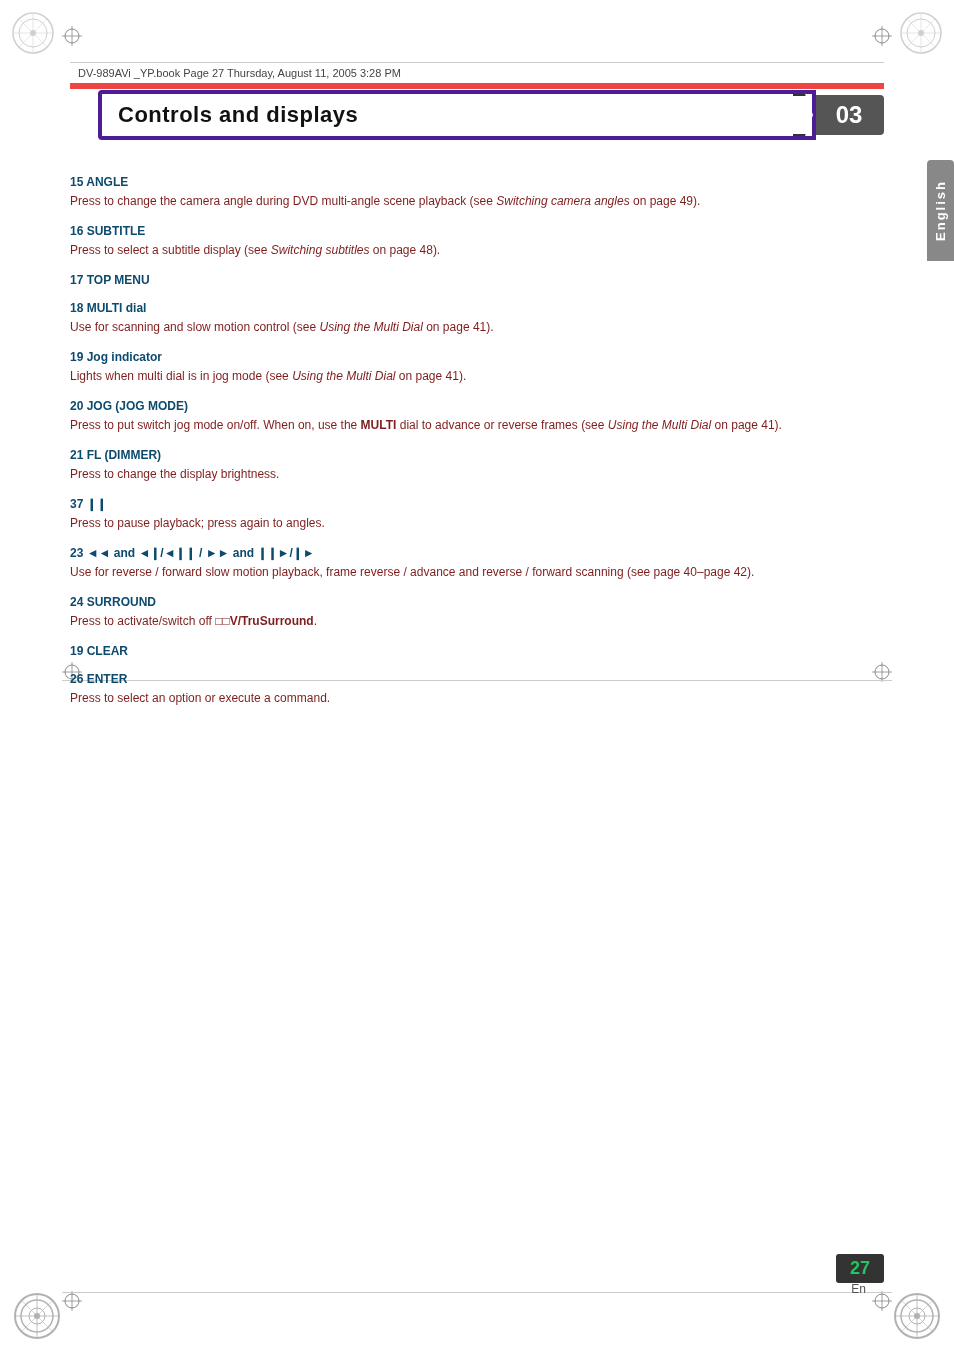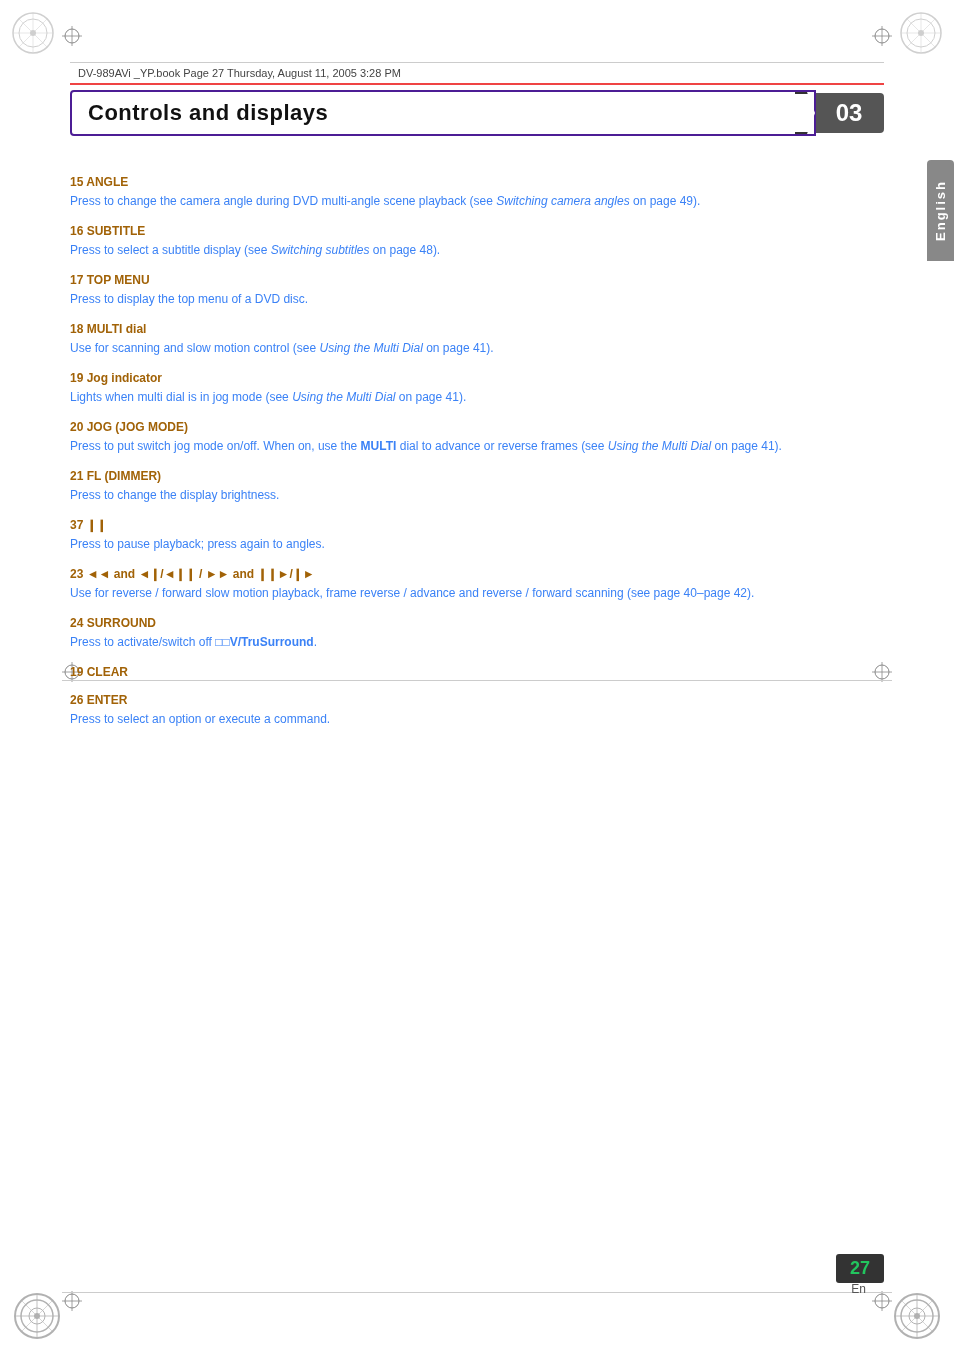--- a/index.html
+++ b/index.html
@@ -19,42 +19,43 @@
     .top-meta {
       position: absolute;
       top: 62px;
       left: 70px;
       right: 70px;
       font-size: 11px;
       color: #444;
       display: flex;
       gap: 6px;
       border-top: 1px solid #ccc;
-      border-bottom: 2px solid #ef4444;
+      border-bottom: 6px solid #ef4444;
       padding: 4px 8px;
     }
 
     
     .page-header {
       position: absolute;
       top: 90px;
       left: 70px;
       right: 70px;
       display: flex;
       align-items: center;
       justify-content: space-between;
     }
 
     .title-box {
       background: #fff;
-      border: 2px solid #4c1d95;
+      border: 4px solid #4c1d95;
       border-radius: 4px 0 0 4px;
       padding: 8px 16px 8px 16px;
       flex: 1;
       position: relative;
+      margin-left: 28px;
     }
 
     .title-box::after {
       content: '';
       position: absolute;
       right: -1px;
       top: 0;
       bottom: 0;
       width: 20px;
       background: #fff;
@@ -108,27 +109,27 @@
       padding-top: 20px;
     }
 
     .section {
       margin-bottom: 14px;
     }
 
     .section-title {
       font-size: 12px;
       font-weight: bold;
-      color: #a16207;
+      color: #0c4a6e;
       margin-bottom: 3px;
     }
 
     .section-body {
       font-size: 12px;
-      color: #3b82f6;
+      color: #7f1d1d;
       line-height: 1.5;
     }
 
     .section-body em {
       font-style: italic;
     }
 
     .section-body strong {
       font-weight: bold;
     }
@@ -319,21 +320,20 @@
 <div class="section">
       <div class="section-title">15  ANGLE</div>
       <div class="section-body">Press to change the camera angle during DVD multi-angle scene playback (see <em>Switching camera angles</em> on page 49).</div>
     </div>
     <div class="section">
       <div class="section-title">16  SUBTITLE</div>
       <div class="section-body">Press to select a subtitle display (see <em>Switching subtitles</em> on page 48).</div>
     </div>
     <div class="section">
       <div class="section-title">17  TOP MENU</div>
-      <div class="section-body">Press to display the top menu of a DVD disc.</div>
     </div>
     <div class="section">
       <div class="section-title">18  MULTI dial</div>
       <div class="section-body">Use for scanning and slow motion control (see <em>Using the Multi Dial</em> on page 41).</div>
     </div>
     <div class="section">
       <div class="section-title">19  Jog indicator</div>
       <div class="section-body">Lights when multi dial is in jog mode (see <em>Using the Multi Dial</em> on page 41).</div>
     </div>
     <div class="section">

